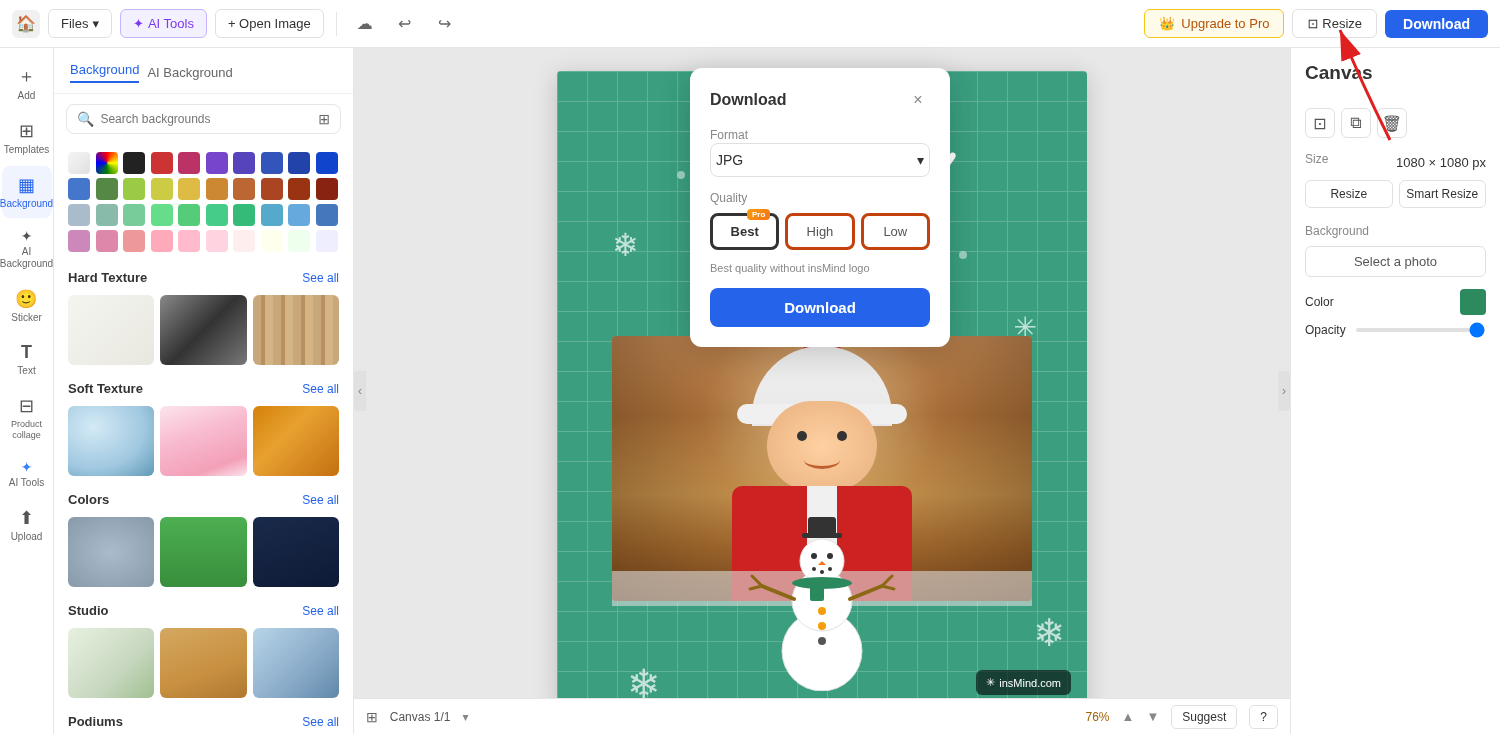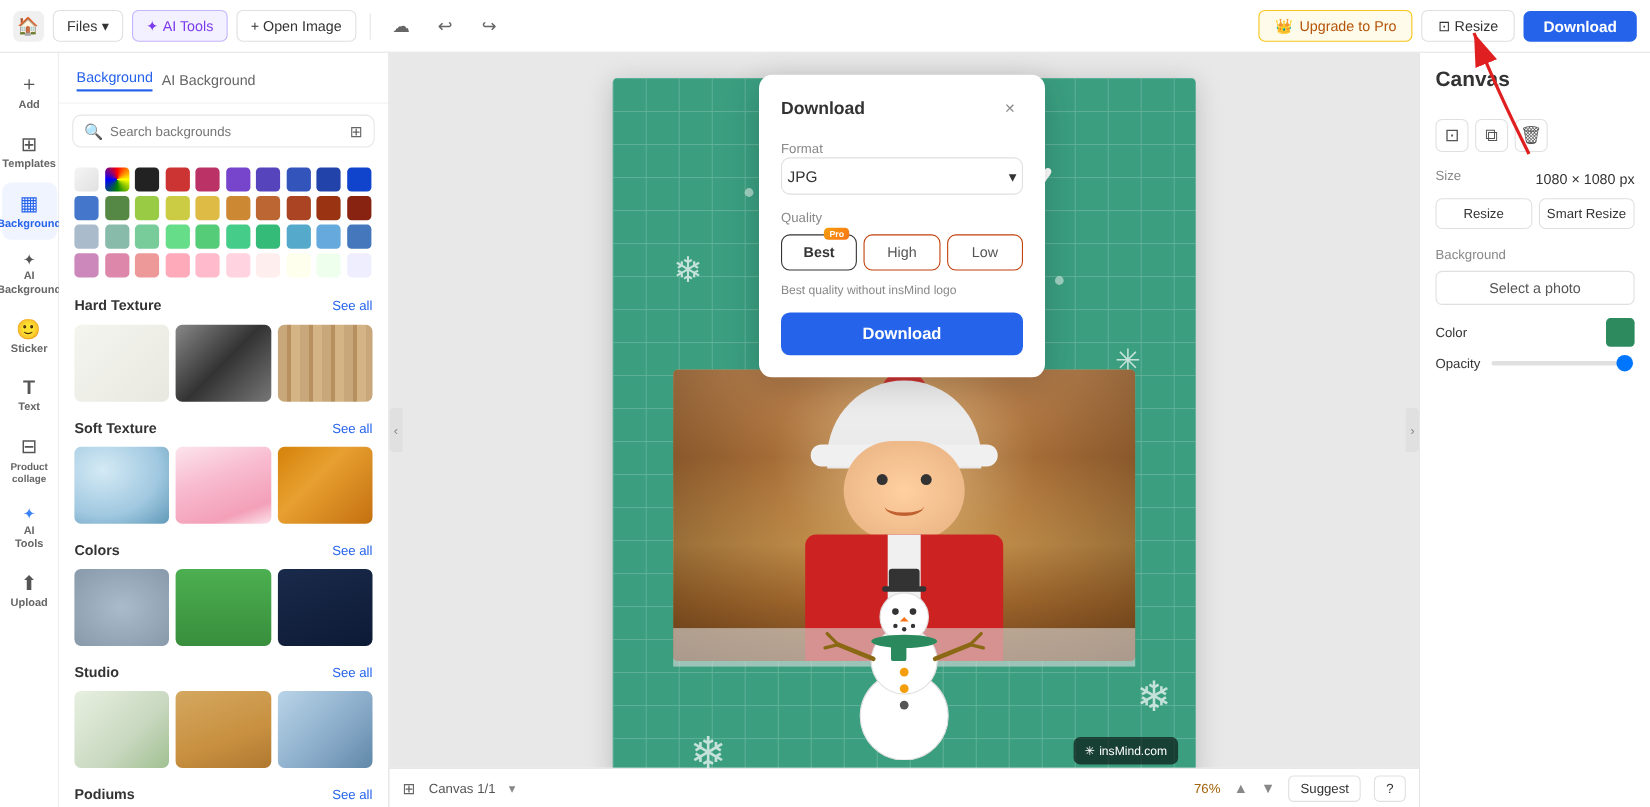--- a/index.html
+++ b/index.html
@@ -20,21 +20,21 @@
 
     
     .main { display: flex; flex: 1; overflow: hidden; }
 
     
     .left-sidebar { width: 54px; background: #fff; border-right: 1px solid #e5e5e5; display: flex; flex-direction: column; align-items: center; padding: 8px 0; gap: 2px; flex-shrink: 0; }
     .sidebar-item { display: flex; flex-direction: column; align-items: center; gap: 2px; padding: 8px 6px; border-radius: 8px; cursor: pointer; width: 50px; }
     .sidebar-item.active { background: #f0f4ff; }
     .sidebar-item .icon { font-size: 18px; color: #555; }
     .sidebar-item.active .icon { color: #2563eb; }
-    .sidebar-item .label { font-size: 10px; color: #666; text-align: center; line-height: 1.2; font-weight: bold; }
+    .sidebar-item .label { font-size: 10px; color: #666; text-align: center; line-height: 1.2; }
     .sidebar-item.active .label { color: #2563eb; }
 
     
     .panel { width: 300px; background: #fff; border-right: 1px solid #e5e5e5; display: flex; flex-direction: column; overflow-y: auto; flex-shrink: 0; }
     .panel-header { display: flex; align-items: center; gap: 8px; padding: 14px 16px 10px; border-bottom: 1px solid #f0f0f0; }
     .panel-tab { font-size: 13px; font-weight: 500; color: #333; cursor: pointer; padding-bottom: 4px; }
     .panel-tab.active { border-bottom: 2px solid #2563eb; color: #2563eb; }
     .panel-tab-secondary { font-size: 13px; color: #666; cursor: pointer; }
     .panel-search { display: flex; align-items: center; margin: 10px 12px; border: 1px solid #e5e5e5; border-radius: 8px; padding: 6px 10px; gap: 6px; }
     .panel-search input { border: none; outline: none; font-size: 12px; color: #666; flex: 1; background: transparent; }
@@ -85,21 +85,21 @@
     .opacity-value { font-size: 12px; color: #333; min-width: 28px; text-align: right; }
     .download-modal { position: absolute; top: 60px; left: 50%; transform: translateX(-50%); width: 260px; background: #fff; border-radius: 12px; box-shadow: 0 8px 32px rgba(0,0,0,0.18); padding: 20px; z-index: 101; }
     .modal-header { display: flex; justify-content: space-between; align-items: center; margin-bottom: 16px; }
     .modal-title { font-size: 16px; font-weight: 600; color: #333; }
     .modal-close { width: 24px; height: 24px; border-radius: 50%; border: none; background: transparent; cursor: pointer; display: flex; align-items: center; justify-content: center; color: #888; font-size: 16px; }
     .modal-section-label { font-size: 12px; color: #888; margin-bottom: 1px; }
     .format-select { width: 100%; padding: 8px 5px; border: 1px solid #e0e0e0; border-radius: 8px; font-size: 14px; color: #333; display: flex; justify-content: space-between; align-items: flex-end; cursor: pointer; margin-bottom: 14px; background: #fff; }
     .quality-section { margin-bottom: 12px; }
     .quality-label { font-size: 12px; color: #888; margin-bottom: 8px; }
     .quality-btns { display: flex; gap: 6px; margin-bottom: 8px; }
-    .quality-btn { flex: 1; padding: 8px 0; border-radius: 8px; border: 1px solid #c2410c; background: #fff; cursor: pointer; font-size: 13px; font-weight: 500; color: #555; text-align: center; position: relative; }
+    .quality-btn { flex: 1; padding: 8px 0; border-radius: 8px; border: 3px solid #c2410c; background: #fff; cursor: pointer; font-size: 13px; font-weight: 500; color: #555; text-align: center; position: relative; }
     .quality-btn.active { background: #fff; border-color: #333; color: #333; font-weight: 600; }
     .quality-pro-badge { position: absolute; top: -7px; right: 6px; background: linear-gradient(135deg, #f59e0b, #f97316); color: #fff; font-size: 8px; font-weight: 700; padding: 1px 5px; border-radius: 4px; }
     .quality-desc { font-size: 11px; color: #888; margin-bottom: 14px; }
     .download-btn-modal { width: 100%; padding: 11px 0; border-radius: 8px; border: none; background: #2563eb; color: #fff; font-size: 15px; font-weight: 600; cursor: pointer; }
 
     
     .snowflake { position: absolute; color: rgba(255,255,255,0.7); font-size: 22px; }
     .snow-dot { position: absolute; width: 8px; height: 8px; border-radius: 50%; background: rgba(255,255,255,0.5); }
 
     

